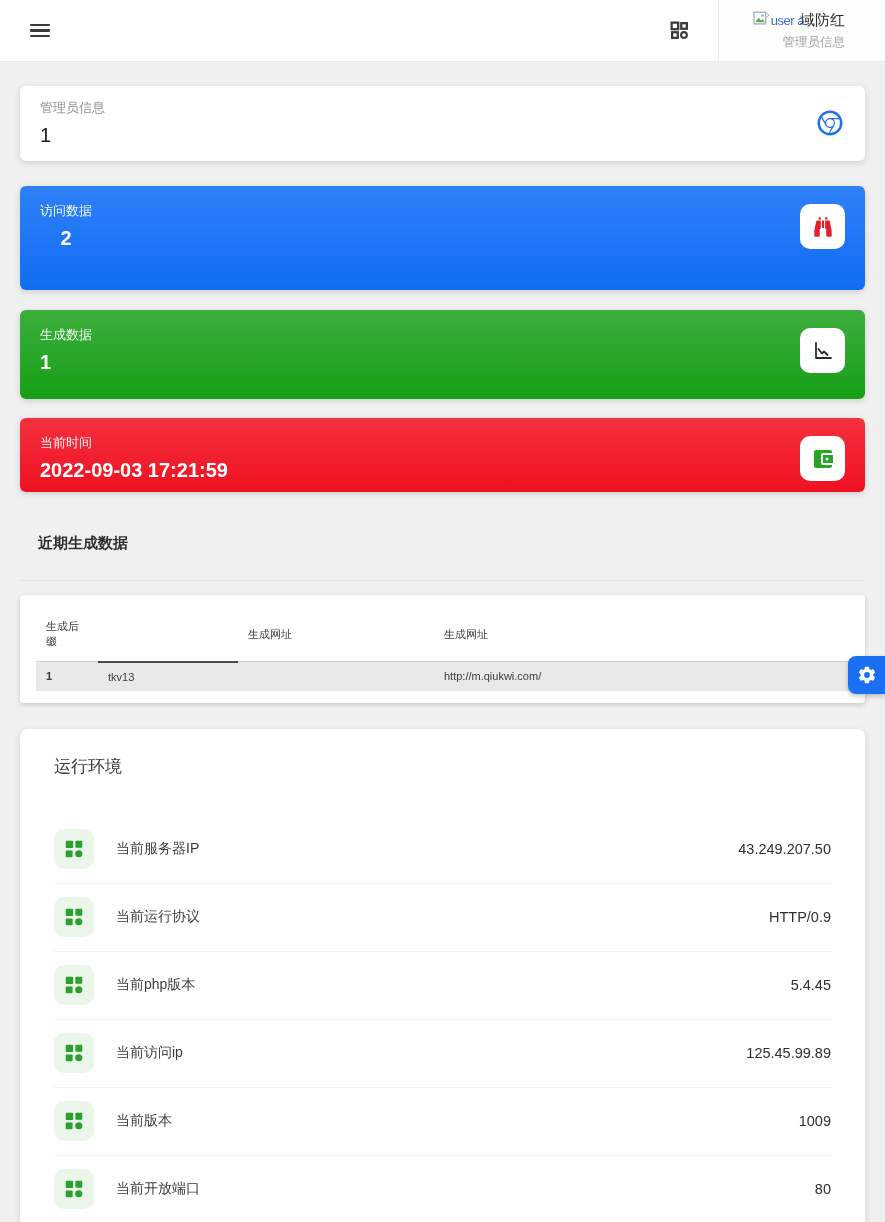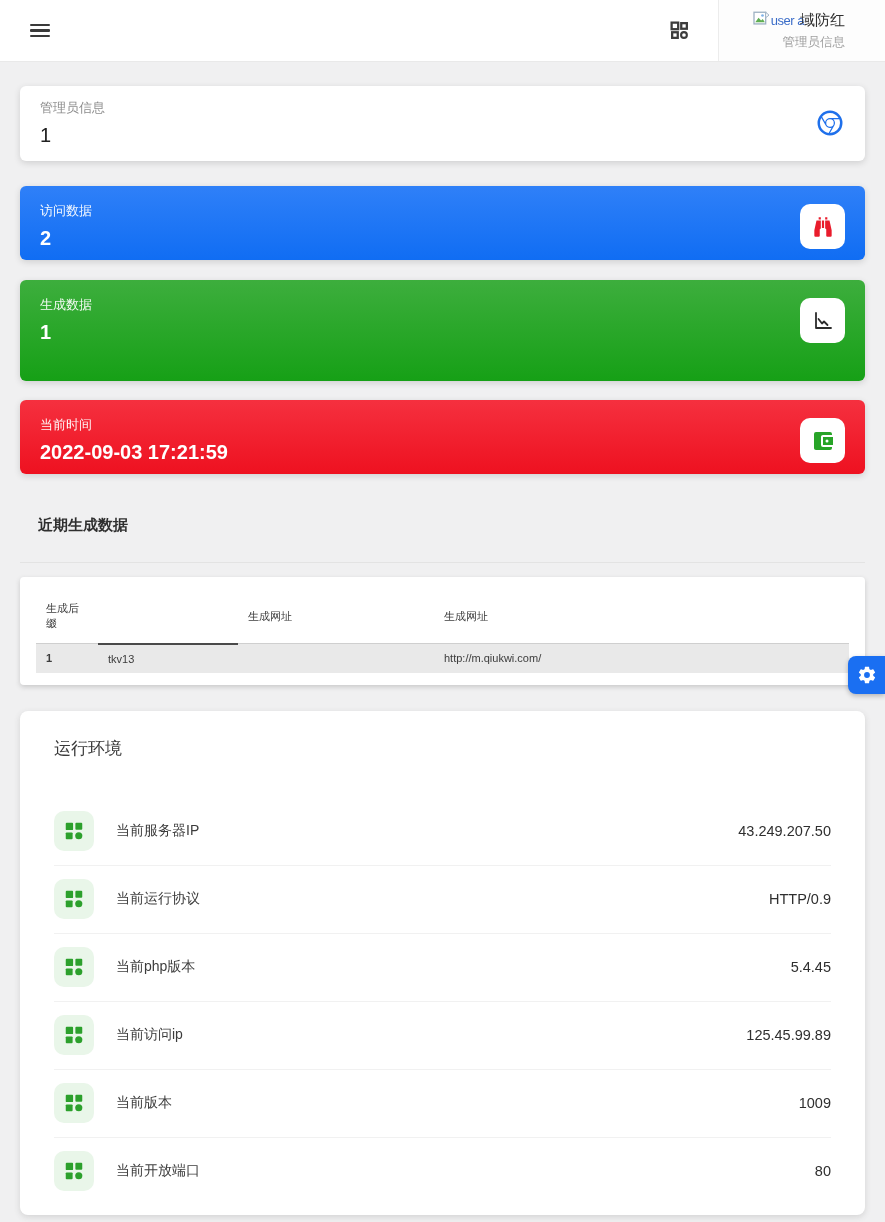--- a/index.html
+++ b/index.html
@@ -31,22 +31,22 @@
   .user-name { font-size: 15px; color: #2f2f2f; }
   .user-role { font-size: 12.5px; color: #a0a0a0; margin-top: 4px; }
 
   
   .content { padding: 0 20px; }
   .card {
     border-radius: 6px; box-shadow: 0 2px 6px rgba(60,60,60,.18);
     padding: 13px 20px; display: flex; align-items: flex-start; justify-content: space-between;
   }
   .card-white  { margin-top: 24px; height: 75px; background: #fff; }
-  .card-blue   { margin-top: 25px; height: 74px; background: linear-gradient(180deg, #2f80f8, #106df3); padding-top: 16px; }
-  .card-green  { margin-top: 20px; height: 101px; background: linear-gradient(180deg, #3dae3d, #16a016); padding-top: 16px; }
+  .card-blue   { margin-top: 25px; height: 104px; background: linear-gradient(180deg, #2f80f8, #106df3); padding-top: 16px; text-align: center; }
+  .card-green  { margin-top: 20px; height: 89px; background: linear-gradient(180deg, #3dae3d, #16a016); padding-top: 16px; }
   .card-red    { margin-top: 19px; height: 74px; background: linear-gradient(180deg, #f5303f, #ee1120); padding-top: 16px; }
   .card-label { font-size: 13px; color: #8c8c8c; }
   .card-value { font-size: 20px; color: #212121; font-weight: 500; margin-top: 7px; }
   .card-blue .card-label, .card-green .card-label, .card-red .card-label { color: rgba(255,255,255,.95); }
   .card-blue .card-value, .card-green .card-value, .card-red .card-value { color: #fff; font-weight: 700; }
   .icon-chip {
     width: 45px; height: 45px; background: #fff; border-radius: 10px;
     display: flex; align-items: center; justify-content: center; flex: none;
     margin-top: 2px;
   }

